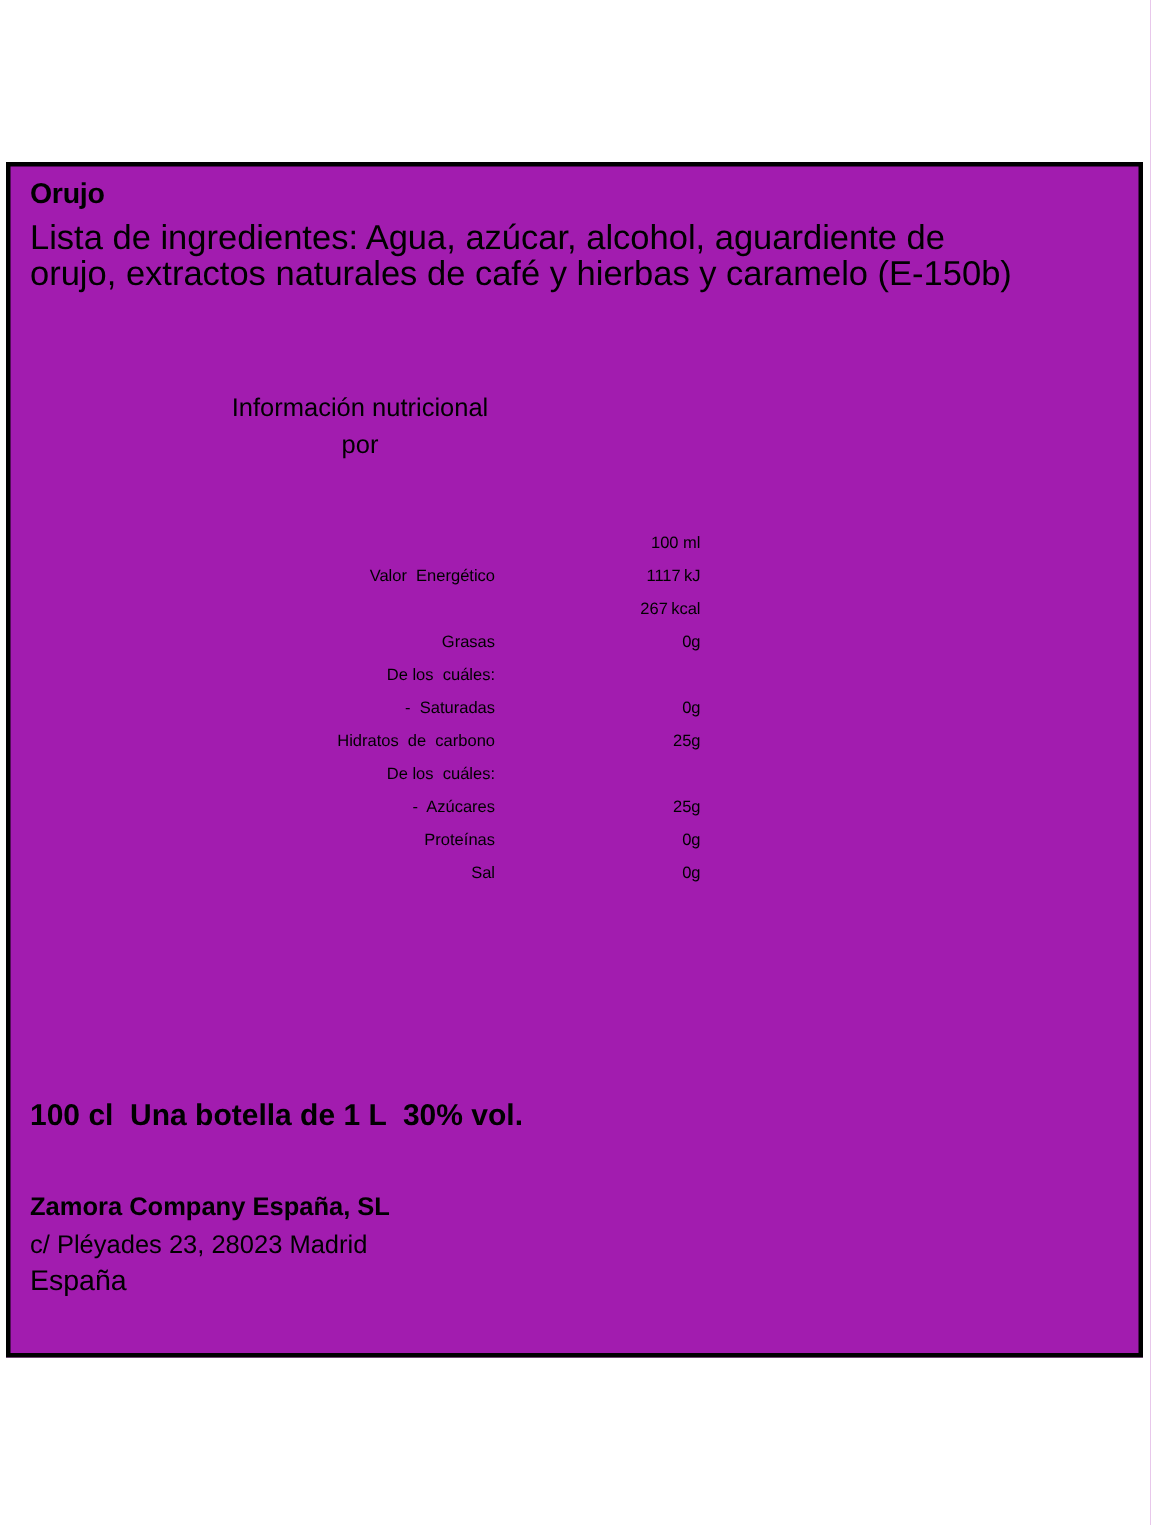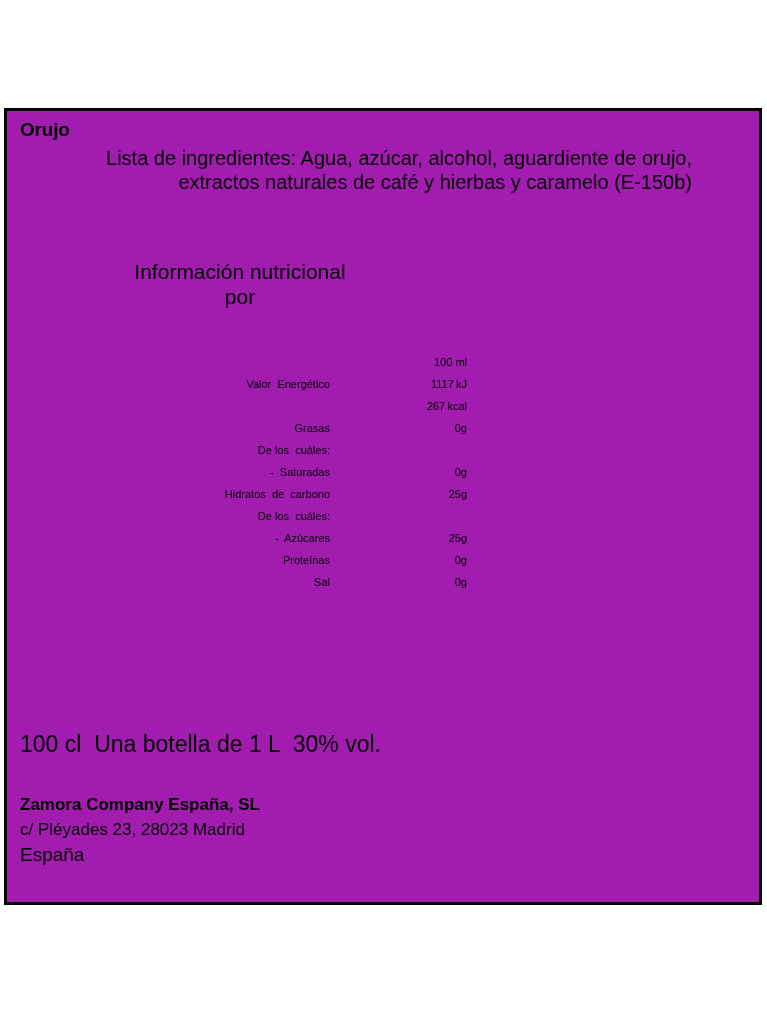--- a/index.html
+++ b/index.html
@@ -37,40 +37,39 @@
   #product-title {
     font-size: 19px;
     font-weight: bold;
     line-height: 26px;
     letter-spacing: -0.2px;
     margin: 0;
     padding: 0;
   }
 
   #ingredients-text {
-    font-size: 20px;
+    font-size: 23px;
     line-height: 24px;
     margin: 3px 17px 0 0;
     padding: 0;
     max-width: 672px;
-    text-align: right;
   }
 
   
   #nutrition-block {
     position: absolute;
     left: 13px;
     top: 148px;
     width: 730px;
   }
 
   #nutrition-heading {
     width: 440px;
     text-align: center;
-    font-size: 21px;
+    font-size: 17px;
     line-height: 25px;
   }
   #nutrition-heading .sub {
     display: block;
   }
 
   #nutrition-table {
     margin-top: 42px;
     width: 447px;
     border-collapse: collapse;
@@ -92,22 +91,22 @@
   }
 
   
   #footer-block {
     position: absolute;
     left: 13px;
     top: 621px;
     width: 700px;
   }
   #volume-line {
-    font-size: 23px;
-    font-weight: normal;
+    font-size: 20px;
+    font-weight: bold;
     line-height: 24px;
     white-space: pre;
   }
   #company-name {
     margin-top: 37px;
     font-size: 17px;
     font-weight: bold;
     line-height: 24px;
   }
   #company-address {

